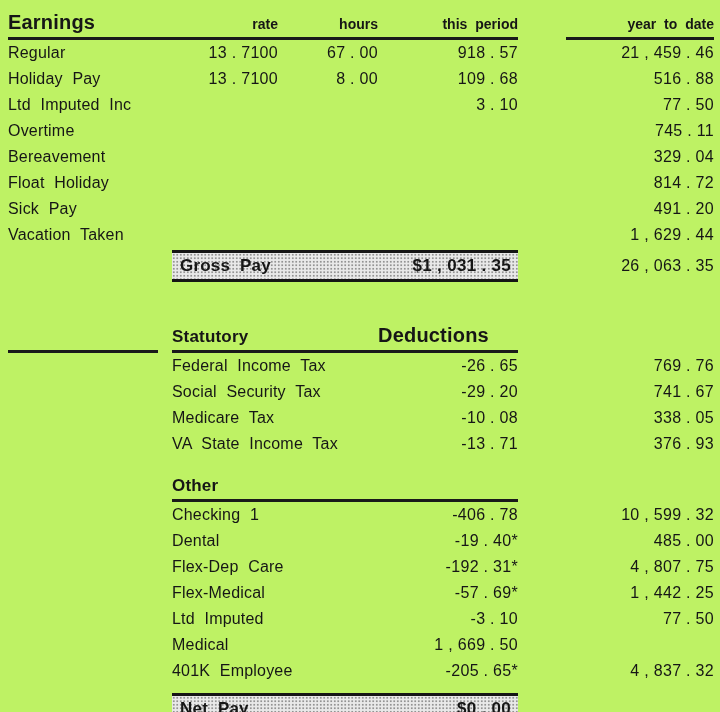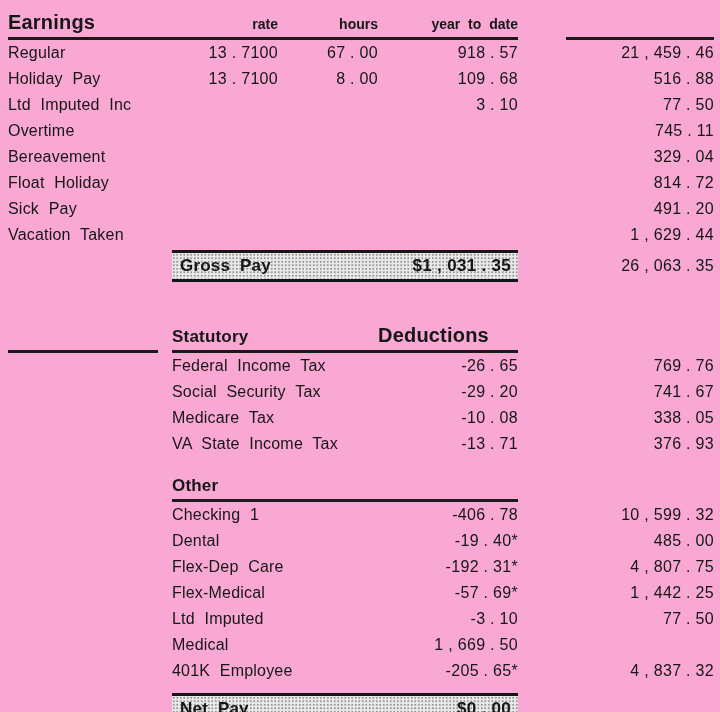--- a/index.html
+++ b/index.html
@@ -5,21 +5,21 @@
   * { margin: 0; padding: 0; box-sizing: border-box; }
   html, body { background: #ffffff; }
   body {
     font-family: "Liberation Sans", "DejaVu Sans", sans-serif;
     color: #161616;
   }
   .page {
     position: relative;
     width: 720px;
     height: 712px;
-    background: #f9a8d4;
+    background: #bef264;
     padding: 7px 0 0 8px;
     overflow: hidden;
   }
   
   .row {
     display: grid;
     grid-template-columns: 164px 106px 100px 140px 196px;
     height: 26px;
     align-items: center;
   }
@@ -91,20 +91,21 @@
 </head>
 <body>
 
 <div class="page">
 
   <section>
     <div class="row hdr-row">
       <div class="c section-title">Earnings</div>
       <div class="c colhdr">rate</div>
       <div class="c colhdr">hours</div>
+      <div class="c colhdr">this period</div>
       <div class="c colhdr">year to date</div>
     </div>
     <div class="earnings-rule-gap"></div>
     <div class="rule-row">
       <div class="rule-main"></div>
       <div class="rule-ytd-cell">
           <div class="rule-ytd"></div>
         </div>
     </div>
 

